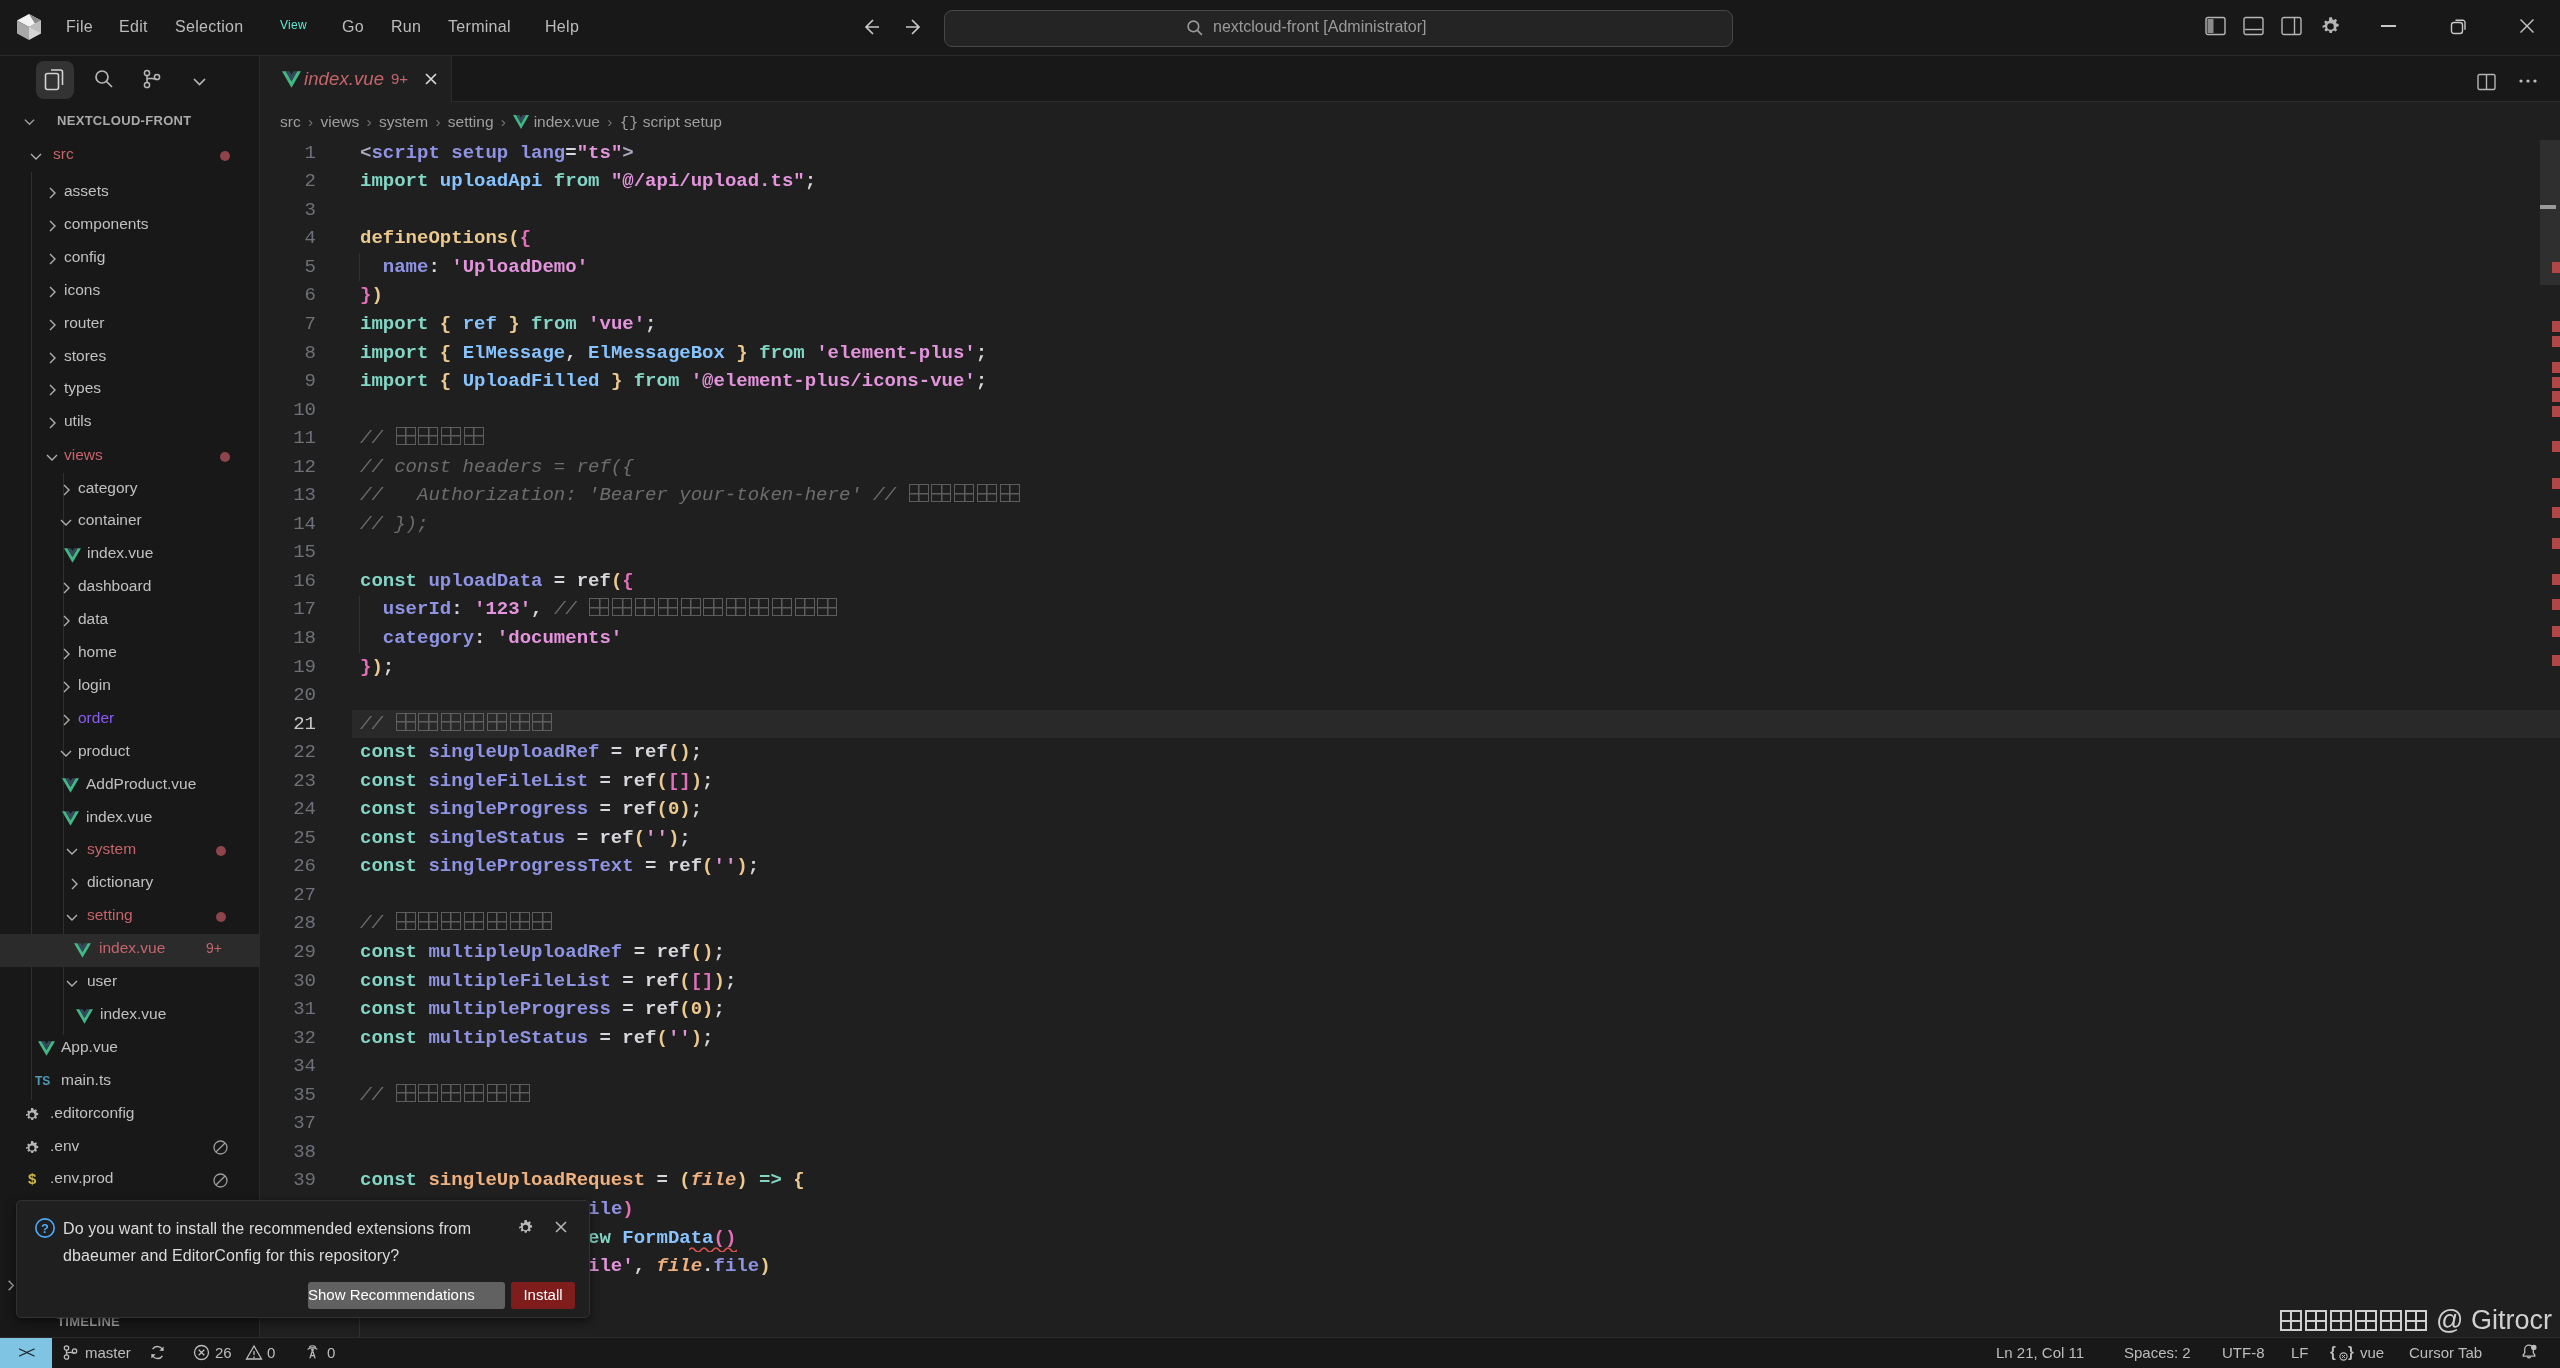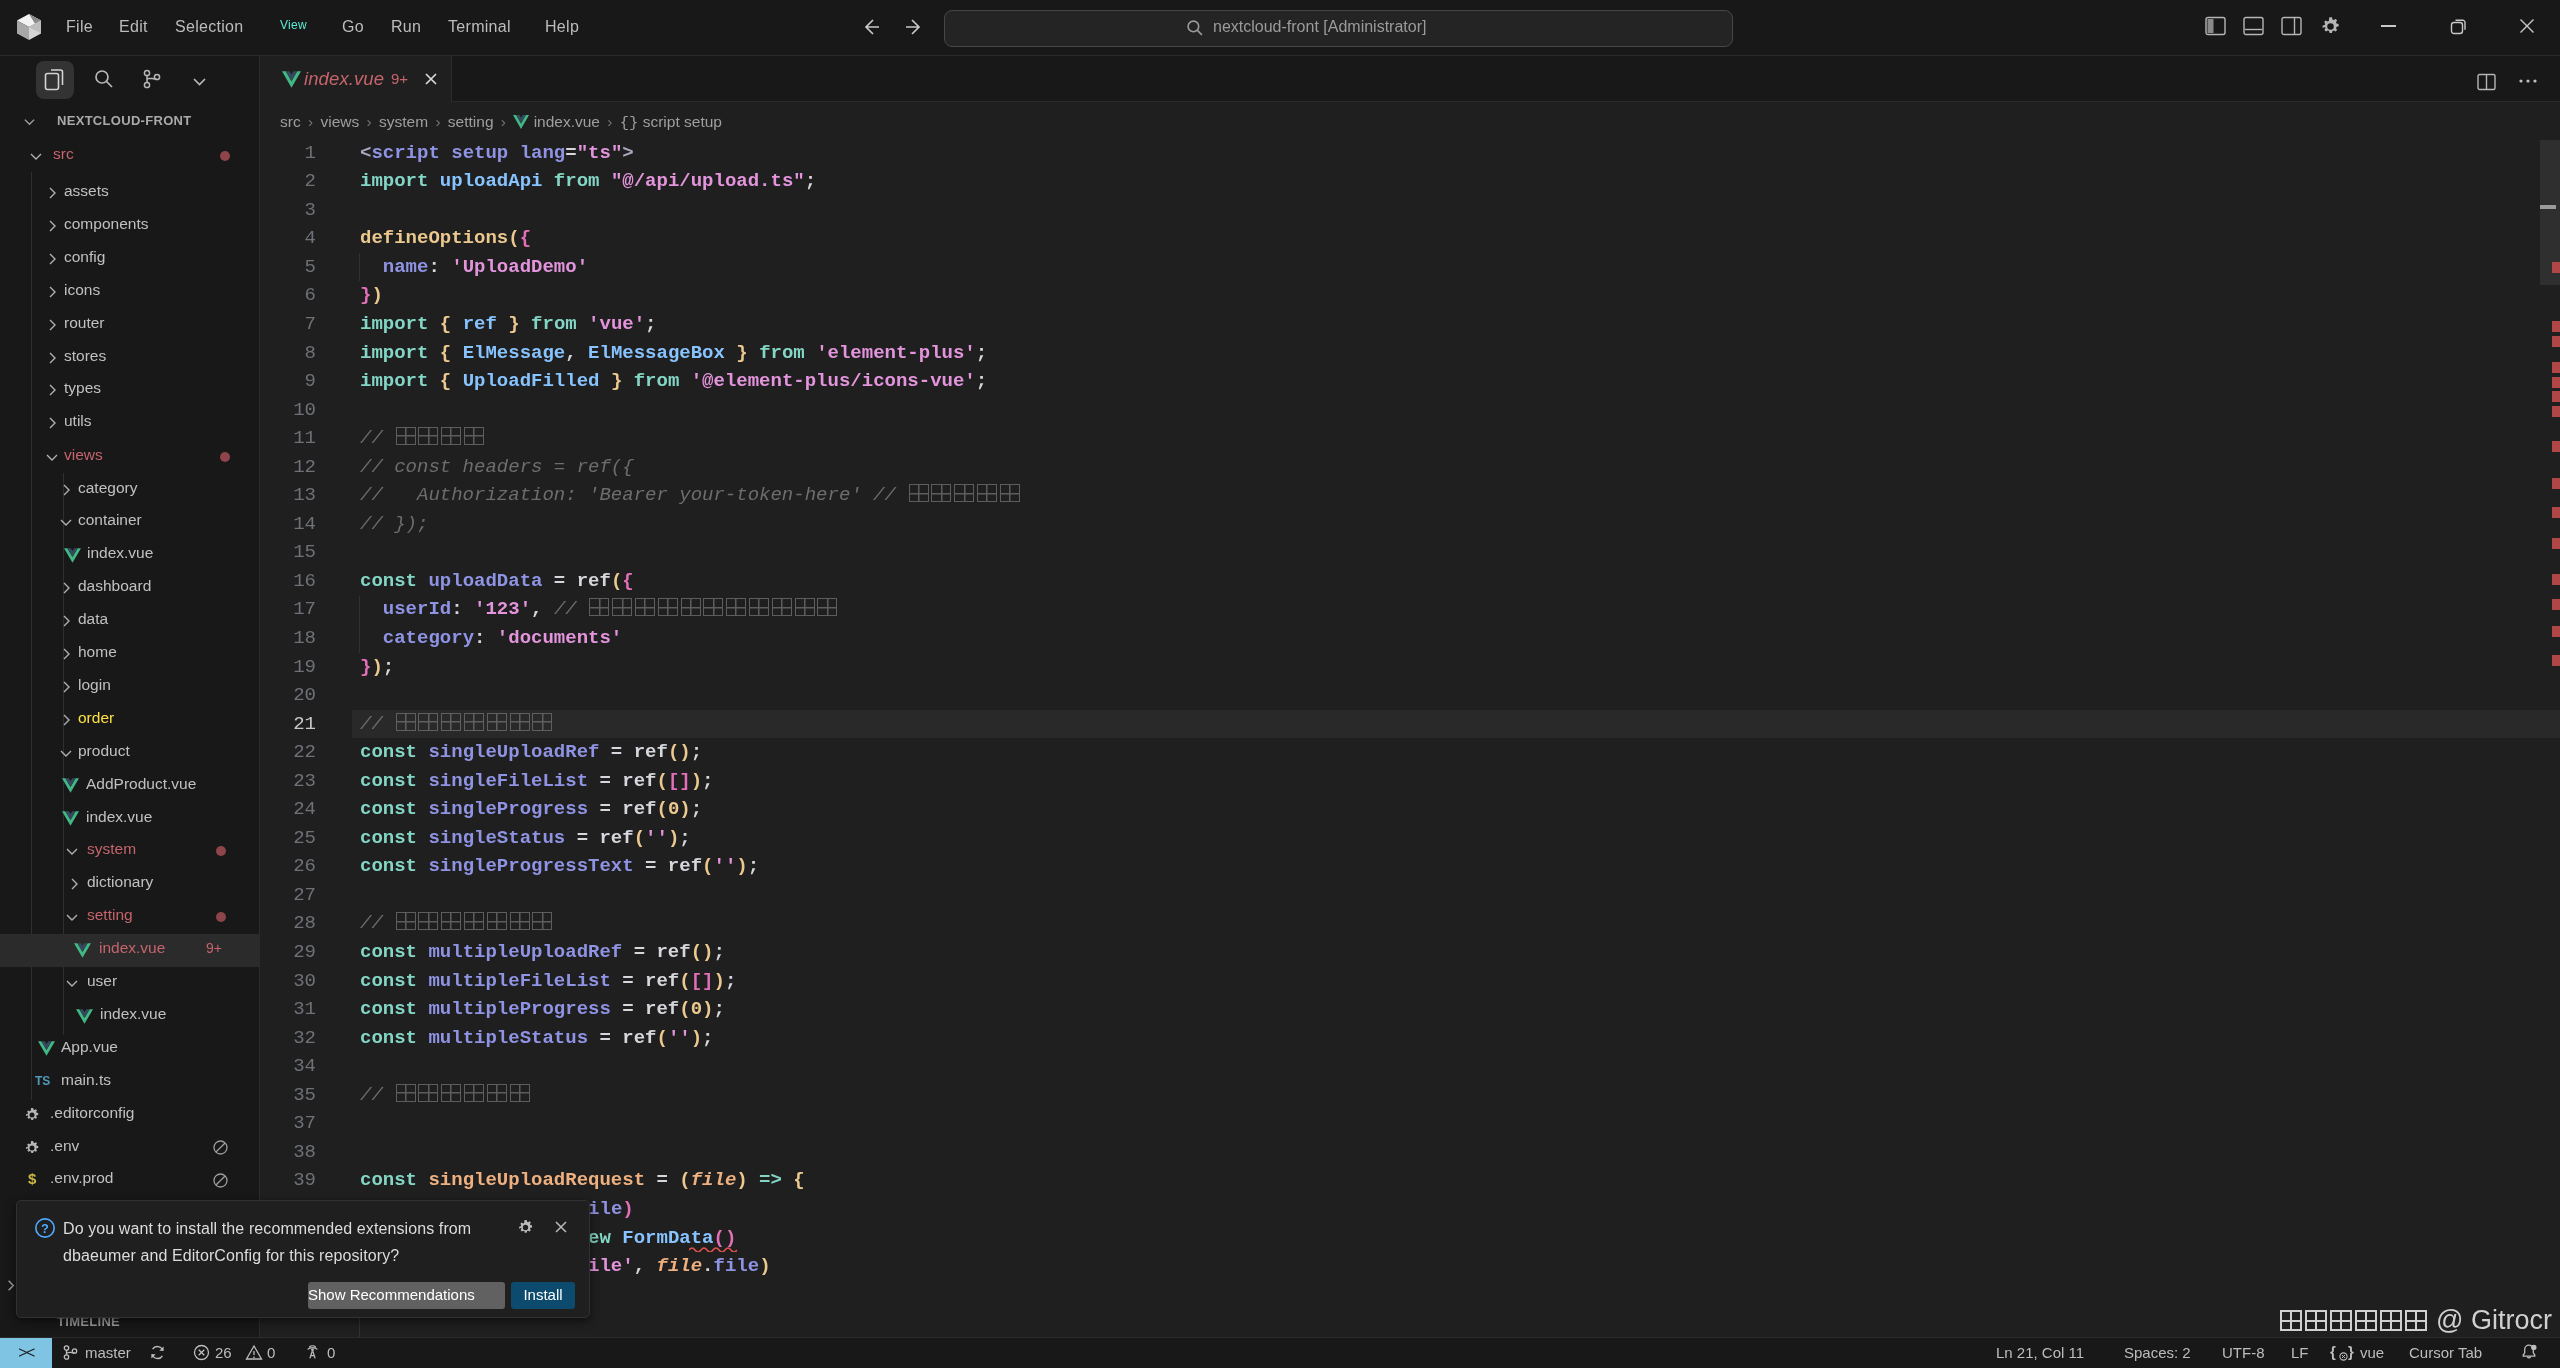--- a/index.html
+++ b/index.html
@@ -213,21 +213,21 @@
     <path d="M6 3l5 5-5 5" fill="none" stroke="#b0b0b0" stroke-width="1.4"></path>
   </svg>
 <div class="abs trow" style="left:78px;top:643.0px;color:#c0c0c0">home</div>
 <svg class="abs" style="left:58px;top:678.9px" width="16" height="16" viewBox="0 0 16 16">
     <path d="M6 3l5 5-5 5" fill="none" stroke="#b0b0b0" stroke-width="1.4"></path>
   </svg>
 <div class="abs trow" style="left:78px;top:675.9px;color:#c0c0c0">login</div>
 <svg class="abs" style="left:58px;top:711.8px" width="16" height="16" viewBox="0 0 16 16">
     <path d="M6 3l5 5-5 5" fill="none" stroke="#b0b0b0" stroke-width="1.4"></path>
   </svg>
-<div class="abs trow" style="left:78px;top:708.8px;color:#fde047">order</div>
+<div class="abs trow" style="left:78px;top:708.8px;color:#8b5cf6">order</div>
 <svg class="abs" style="left:58px;top:744.7px" width="16" height="16" viewBox="0 0 16 16">
     <path d="M3 6l5 5 5-5" fill="none" stroke="#b0b0b0" stroke-width="1.4"></path>
   </svg>
 <div class="abs trow" style="left:78px;top:741.7px;color:#c0c0c0">product</div>
 <svg class="abs" style="left:62px;top:778.205px" width="17" height="15" viewBox="0 0 256 221">
     <path d="M204.8 0L128 132.8 51.2 0H0l128 221.1L256 0z" fill="#41b883"></path>
     <path d="M204.8 0L128 132.8 51.2 0h51.2L128 44.3 153.6 0z" fill="#35495e"></path>
   </svg>
 <div class="abs trow" style="left:86px;top:774.6px;color:#c0c0c0">AddProduct.vue</div>
 <svg class="abs" style="left:62px;top:811.105px" width="17" height="15" viewBox="0 0 256 221">
@@ -301,21 +301,21 @@
       <text x="12" y="17" text-anchor="middle" font-size="14" font-weight="700" fill="#4daafc" font-family="Liberation Sans">?</text>
     </svg>
   <div class="abs" style="left:46px;top:14px;font-size:16px;letter-spacing:.1px;color:#dcdcdc;line-height:27px">Do you want to install the recommended extensions from<br>dbaeumer and EditorConfig for this repository?</div>
   <svg class="abs" style="left:500px;top:17.5px" width="17" height="17" viewBox="0 0 16 16">
       <path fill="#bababa" d="M9.1 1l.4 1.6.9.4 1.5-.8 1.1 1.1-.8 1.5.4.9 1.6.4v1.8l-1.6.4-.4.9.8 1.5-1.1 1.1-1.5-.8-.9.4-.4 1.6H7.3l-.4-1.6-.9-.4-1.5.8-1.1-1.1.8-1.5-.4-.9L2 9.1V7.3l1.6-.4.4-.9-.8-1.5 1.1-1.1 1.5.8.9-.4L7.1 1zM8 5.5A2.5 2.5 0 1 0 8 10.5 2.5 2.5 0 0 0 8 5.5z" fill-rule="evenodd"></path>
     </svg>
   <svg class="abs" style="left:537px;top:19px" width="14" height="14" viewBox="0 0 14 14">
       <path d="M2 2l10 10M12 2L2 12" stroke="#bababa" stroke-width="1.5"></path>
     </svg>
   <div class="abs" style="left:291px;top:81px;width:197px;height:27px;background:#616161;border-radius:3px;color:#ffffff;font-size:15px;text-align:left;line-height:26px">Show Recommendations</div>
-  <div class="abs" style="left:494px;top:81px;width:64px;height:27px;background:#0c4a6e;border-radius:3px;color:#ffffff;font-size:15px;text-align:center;line-height:26px">Install</div>
+  <div class="abs" style="left:494px;top:81px;width:64px;height:27px;background:#7f1d1d;border-radius:3px;color:#ffffff;font-size:15px;text-align:center;line-height:26px">Install</div>
 </div>
 
 <div class="abs" style="left:0;top:0;width:2560px;height:56px;background:#181818;border-bottom:1px solid #2b2b2b"></div>
 <svg class="abs" style="left:16px;top:13px" width="26" height="28" viewBox="0 0 26 28">
  <polygon points="13,1 25,7.5 13,14 1,7.5" fill="#f2f2f2"></polygon>
  <polygon points="13,1 25,7.5 19,10.8" fill="#8a8a8a"></polygon>
  <polygon points="1,7.5 13,14 13,27 1,20.5" fill="#a8a8a8"></polygon>
  <polygon points="25,7.5 13,14 13,27 25,20.5" fill="#d4d4d4"></polygon>
  <polygon points="25,7.5 13,14 25,20.5" fill="#bdbdbd"></polygon>
 </svg>

